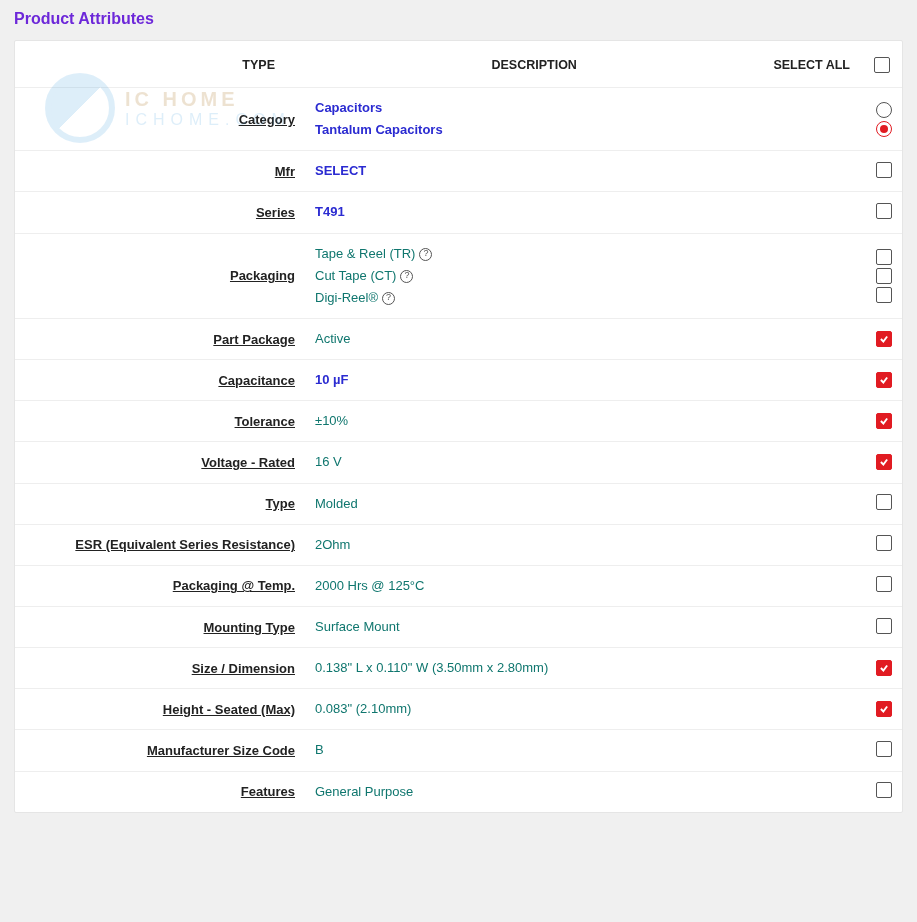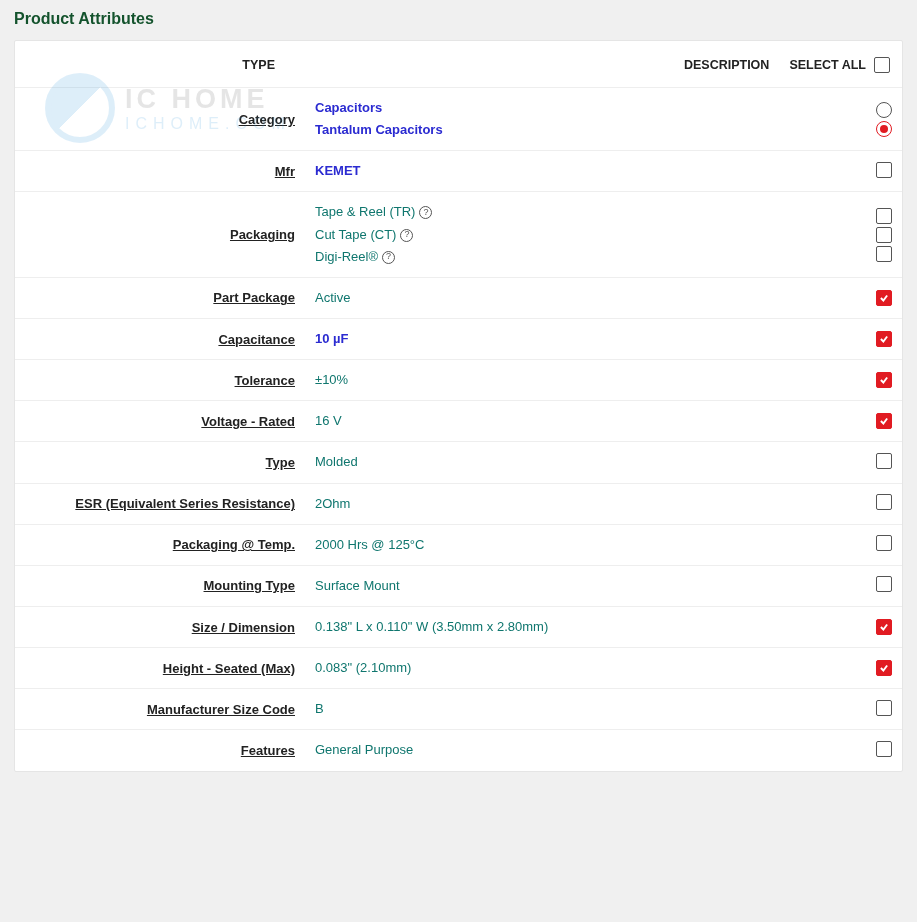--- a/index.html
+++ b/index.html
@@ -7,21 +7,21 @@
     font-family: Arial, Helvetica, sans-serif;
     background: #f0f0f0;
     width: 917px;
     font-size: 13px;
     color: #222;
   }
   .page-title {
     font-weight: 700;
     font-size: 16px;
     padding: 10px 14px 12px 14px;
-    color: #14532d;
+    color: #6d28d9;
   }
   .panel {
     background: #fff;
     margin: 0 14px 8px 14px;
     border: 1px solid #e5e5e5;
     border-radius: 2px;
     position: relative;
   }
   .watermark {
     position: absolute;
@@ -36,31 +36,31 @@
     width: 70px; height: 70px;
     border-radius: 50%;
     background: linear-gradient(135deg, #4aa3e0 50%, #fff 50%);
     border: 6px solid #4aa3e0;
     position: relative;
   }
   .watermark .wm-text {
     display: flex; flex-direction: column;
   }
   .watermark .wm-text .l1 {
-    font-size: 27px; font-weight: 800; letter-spacing: 4px; color: #737373;
+    font-size: 20px; font-weight: 800; letter-spacing: 4px; color: #a16207;
   }
   .watermark .wm-text .l2 {
     font-size: 16px; letter-spacing: 6px; color: #4aa3e0;
   }
   table.attr {
     width: 100%;
     border-collapse: collapse;
   }
   table.attr th {
-    text-align: right;
+    text-align: center;
     padding: 16px 10px 14px 10px;
     font-size: 12.5px;
     font-weight: 700;
     border-bottom: 1px solid #eee;
   }
   table.attr th.th-type { width: 290px; text-align: right; padding-right: 30px; }
   table.attr th.th-desc { }
   table.attr th.th-sel  { width: 120px; text-align: right; padding-right: 12px; white-space: nowrap; }
   table.attr td {
     border-bottom: 1px solid #eee;
@@ -120,21 +120,21 @@
     border-radius: 50%;
     display: inline-flex;
     align-items: center; justify-content: center;
     background: #fff;
     cursor: pointer;
   }
   .radio.selected { border-color: #e11b22; }
   .radio.selected::after {
     content: ""; width: 8px; height: 8px; border-radius: 50%; background: #e11b22;
   }
-  .sel-all-wrap { display:inline-flex; align-items:center; gap:8px; justify-content:flex-end; }
+  .sel-all-wrap { display:inline-flex; align-items:center; gap:24px; justify-content:flex-end; }
 </style>
 </head>
 <body>
 
 <div class="page-title">Product Attributes</div>
 
 <div class="panel">
   <div class="watermark">
     <div class="wm-circle"></div>
     <div class="wm-text">
@@ -168,21 +168,30 @@
           </td>
           <td class="col-sel"><span class="cb-stack">
               <span class="radio"></span>
               <span class="radio selected"></span>
             </span></td>
         </tr>
         <tr>
           <td class="col-type">Mfr</td>
           <td class="col-desc">
             <div class="desc-stack">
-              <span class="desc-line"><a class="link">KEMET</a></span>
+              <span class="desc-line"><a class="link">SELECT</a></span>
+            </div>
+          </td>
+          <td class="col-sel"><span class="cb"></span></td>
+        </tr>
+        <tr>
+          <td class="col-type">Series</td>
+          <td class="col-desc">
+            <div class="desc-stack">
+              <span class="desc-line"><a class="link">T491</a></span>
             </div>
           </td>
           <td class="col-sel"><span class="cb"></span></td>
         </tr>
         <tr>
           <td class="col-type">Packaging</td>
           <td class="col-desc">
             <div class="desc-stack">
               <span class="desc-line"><span class="plain">Tape &amp; Reel (TR)</span><span class="help-icon">?</span></span>
               <span class="desc-line"><span class="plain">Cut Tape (CT)</span><span class="help-icon">?</span></span>

